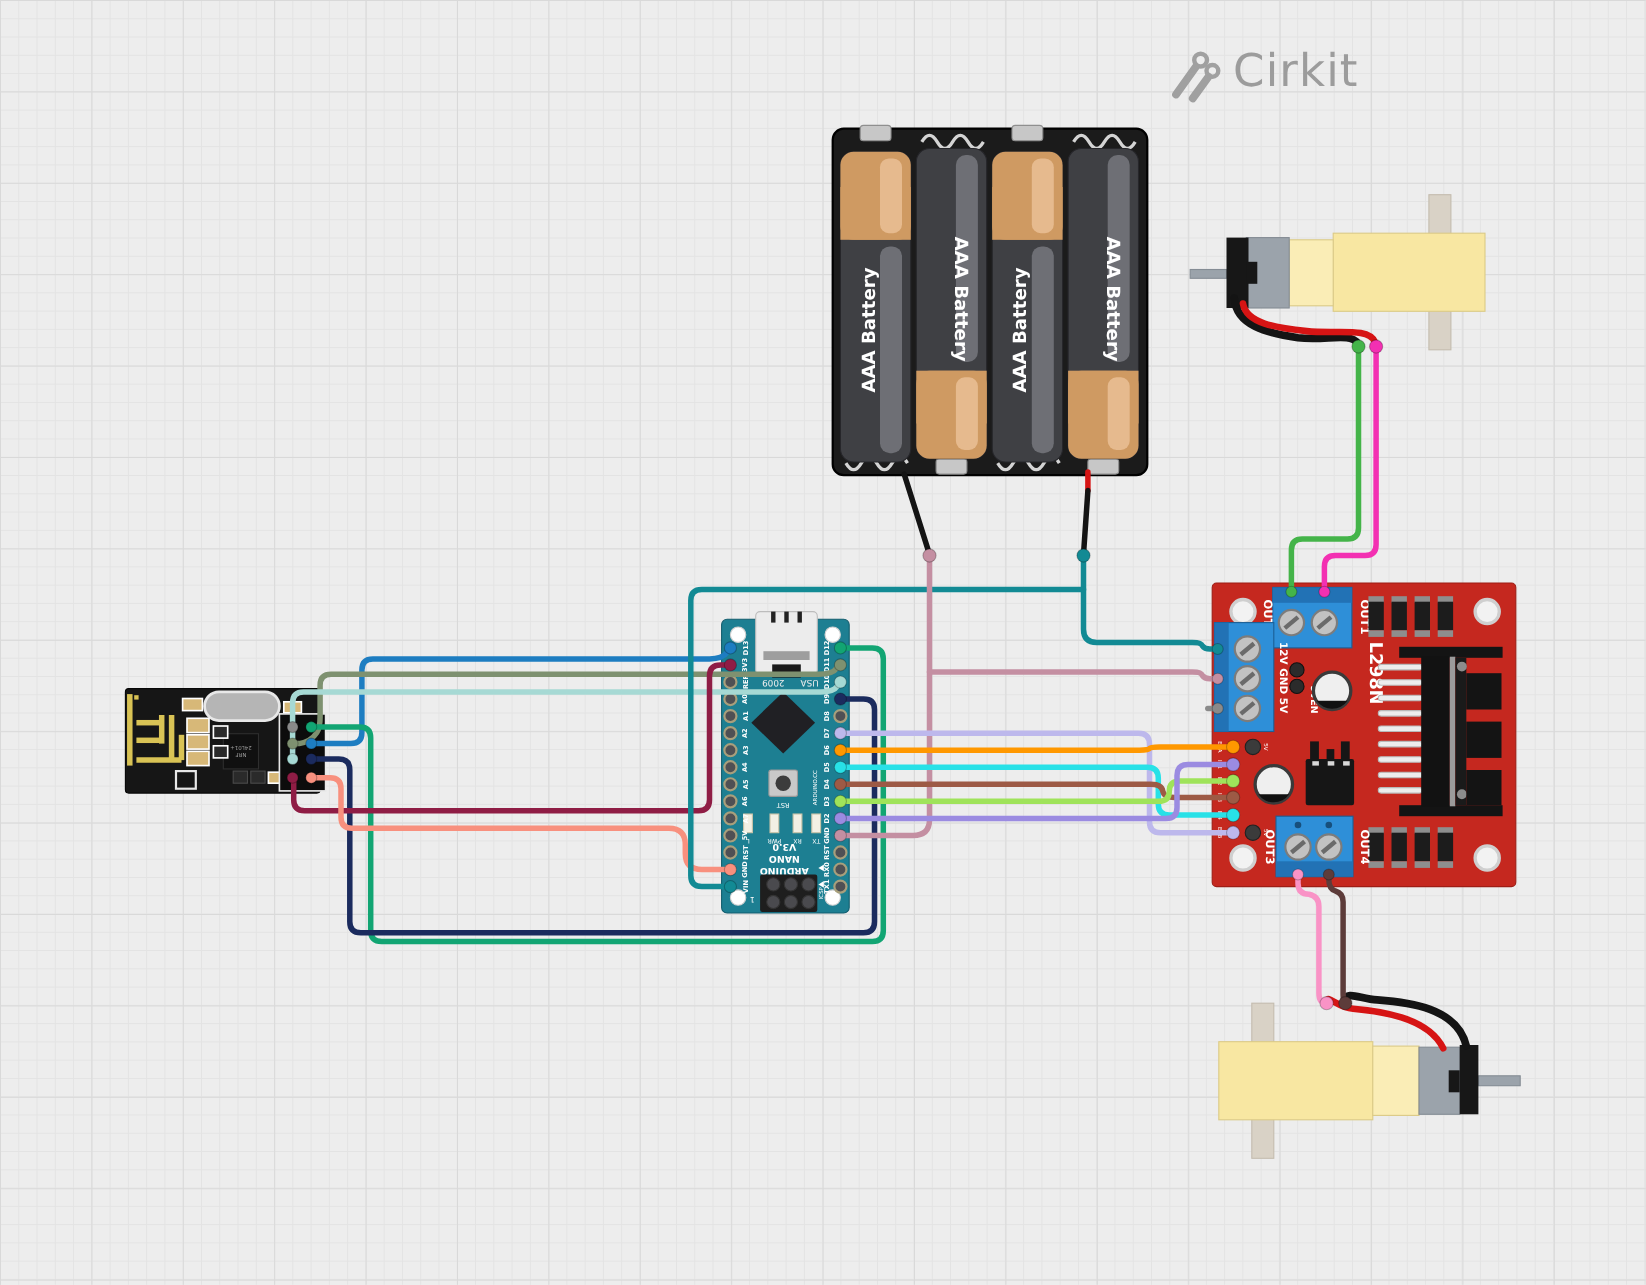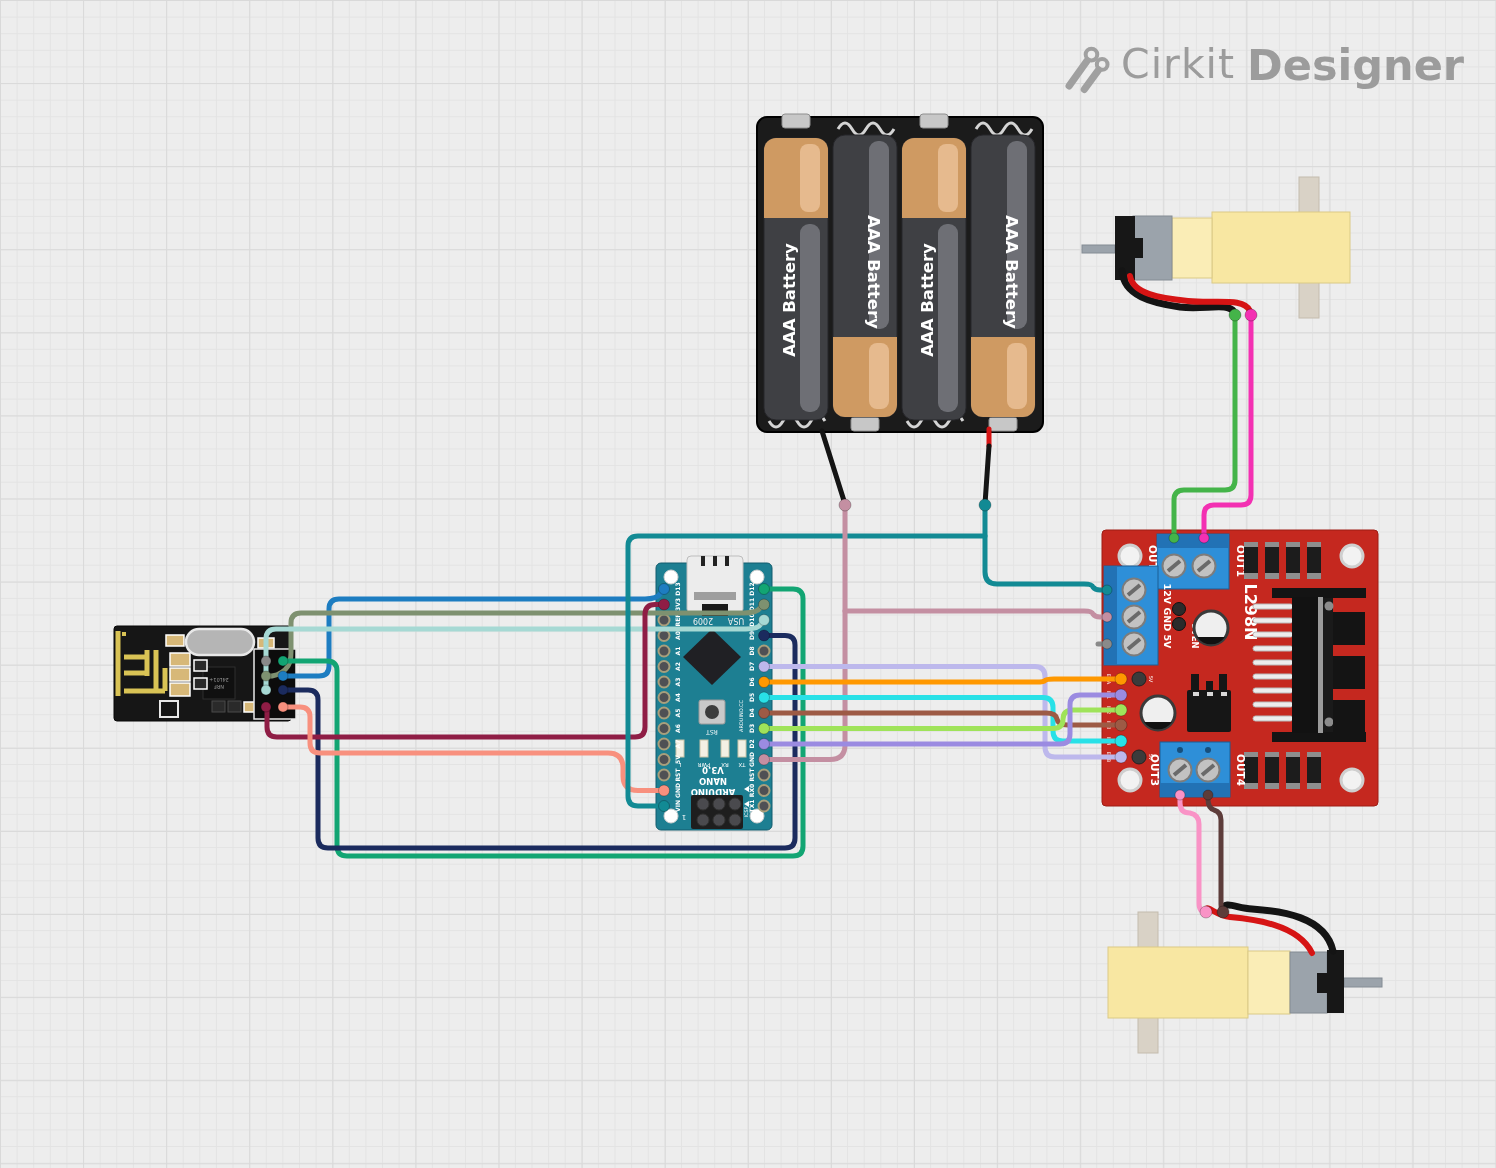--- a/index.html
+++ b/index.html
@@ -31,21 +31,20 @@
 <body>
 
 <div class="logo">
   <svg width="50" height="56" viewBox="0 0 56 56">
     <path d="M8,48 L28,20" stroke="#a0a0a0" stroke-width="8" stroke-linecap="round" fill="none"></path>
     <circle cx="33" cy="13" r="6.5" stroke="#a0a0a0" stroke-width="4.5" fill="none"></circle>
     <path d="M25,52 L41,30" stroke="#a0a0a0" stroke-width="8" stroke-linecap="round" fill="none"></path>
     <circle cx="45" cy="24" r="6" stroke="#a0a0a0" stroke-width="4.5" fill="none"></circle>
   </svg>
   <span class="brand">Cirkit</span>
-  <span class="brandbold">Designer</span>
 </div>
 
 <svg class="scene" width="1496" height="1168" viewBox="0 0 1496 1168">
 
   <g>
     <rect x="757" y="117" width="286" height="315" rx="10" fill="#1b1b1b" stroke="#000" stroke-width="2"></rect>
 
     <g>
       <rect x="782" y="114" width="28" height="14" rx="3" fill="#c7c7c7" stroke="#8f8f8f"></rect>
       <rect x="920" y="114" width="28" height="14" rx="3" fill="#c7c7c7" stroke="#8f8f8f"></rect>

